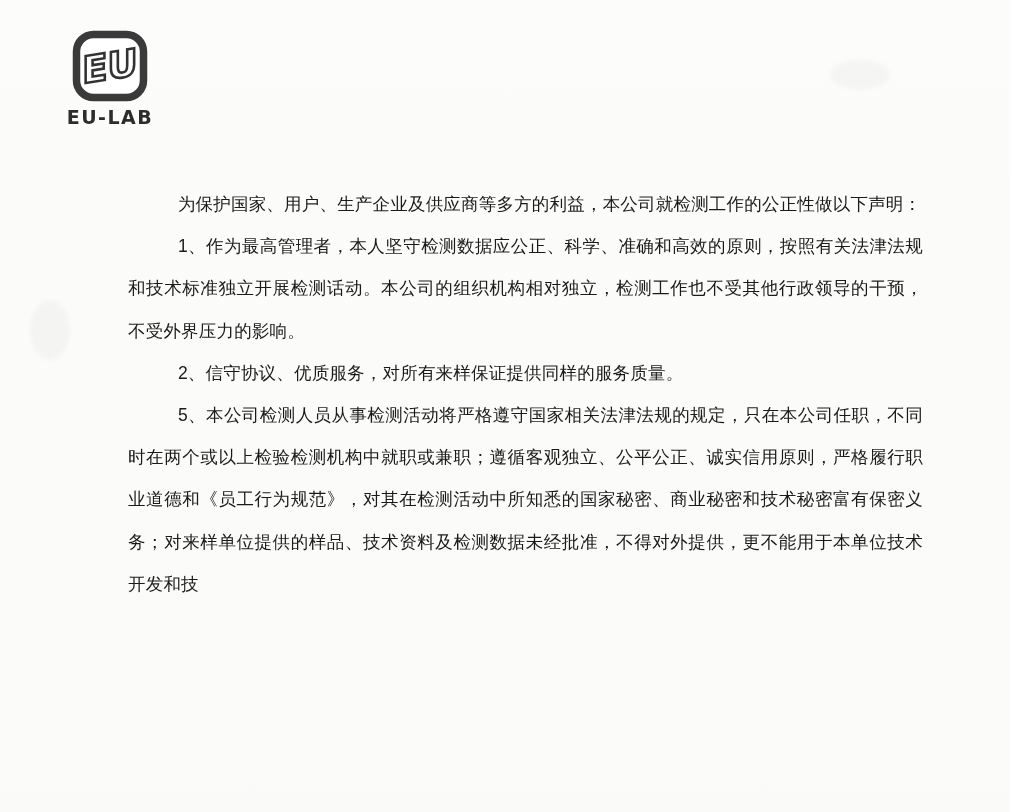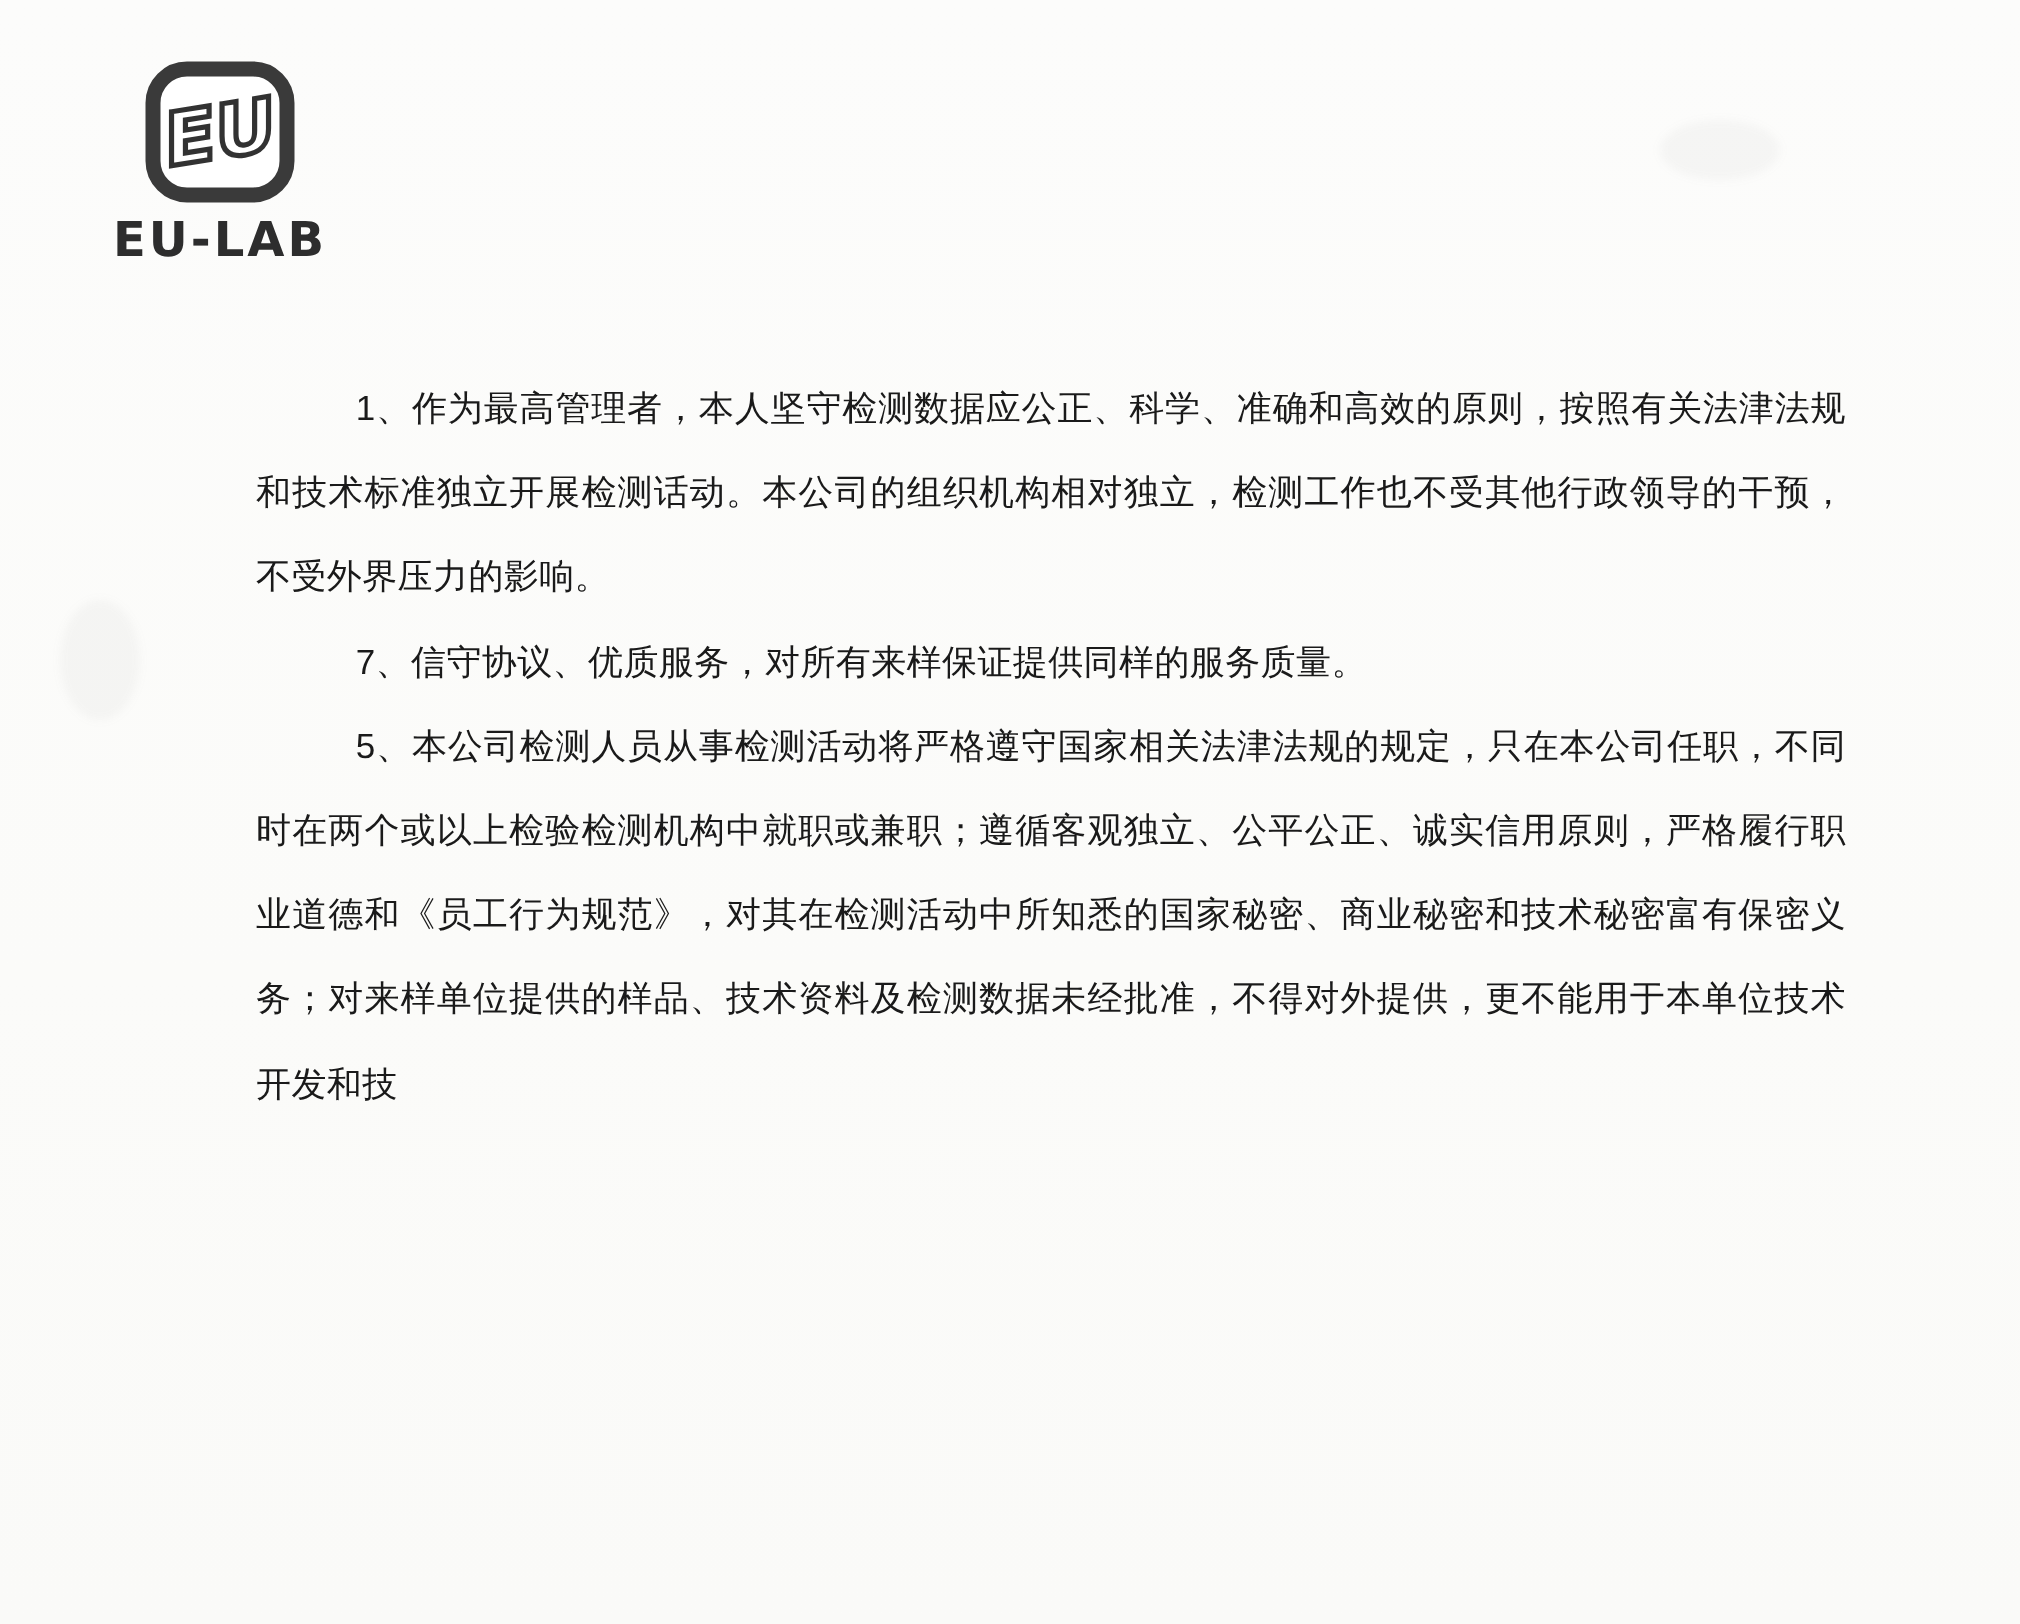--- a/index.html
+++ b/index.html
@@ -21,21 +21,21 @@
   .logo-block {
     position: absolute;
     top: 30px;
     left: 50px;
     width: 120px;
     text-align: center;
   }
   .logo-mark { display: block; margin: 0 auto; }
   .brand-name {
     margin-top: 4px;
-    font-size: 24px;
+    font-size: 19px;
     font-weight: 800;
     letter-spacing: 1.5px;
     color: #2d2d2d;
     font-family: "DejaVu Sans", "Liberation Sans", sans-serif;
     white-space: nowrap;
   }
   
   .title-block {
     position: absolute;
     top: 99px;
@@ -97,18 +97,19 @@
       <rect x="4.5" y="4.5" width="67" height="63" rx="17" fill="#ffffff" stroke="#3a3a3a" stroke-width="7.5"></rect>
       <g transform="translate(38,49) skewY(-9)">
         <text x="0" y="0" text-anchor="middle" font-family="DejaVu Sans, Liberation Sans, sans-serif" font-size="37" font-weight="900" fill="#ffffff" stroke="#323232" stroke-width="2.6">EU</text>
       </g>
     </svg>
     <div class="brand-name">EU-LAB</div>
   </div>
 
 
   <div class="doc-body">
+    <p>为保护国家、用户、生产企业及供应商等多方的利益，本公司就检测工作的公正性做以下声明：</p>
     <p>1、作为最高管理者，本人坚守检测数据应公正、科学、准确和高效的原则，按照有关法津法规和技术标准独立开展检测话动。本公司的组织机构相对独立，检测工作也不受其他行政领导的干预，不受外界压力的影响。</p>
-    <p>7、信守协议、优质服务，对所有来样保证提供同样的服务质量。</p>
+    <p>2、信守协议、优质服务，对所有来样保证提供同样的服务质量。</p>
     <p>5、本公司检测人员从事检测活动将严格遵守国家相关法津法规的规定，只在本公司任职，不同时在两个或以上检验检测机构中就职或兼职；遵循客观独立、公平公正、诚实信用原则，严格履行职业道德和《员工行为规范》，对其在检测活动中所知悉的国家秘密、商业秘密和技术秘密富有保密义务；对来样单位提供的样品、技术资料及检测数据未经批准，不得对外提供，更不能用于本单位技术开发和技</p>
   </div>
 
 </div>
 
 </body></html>

